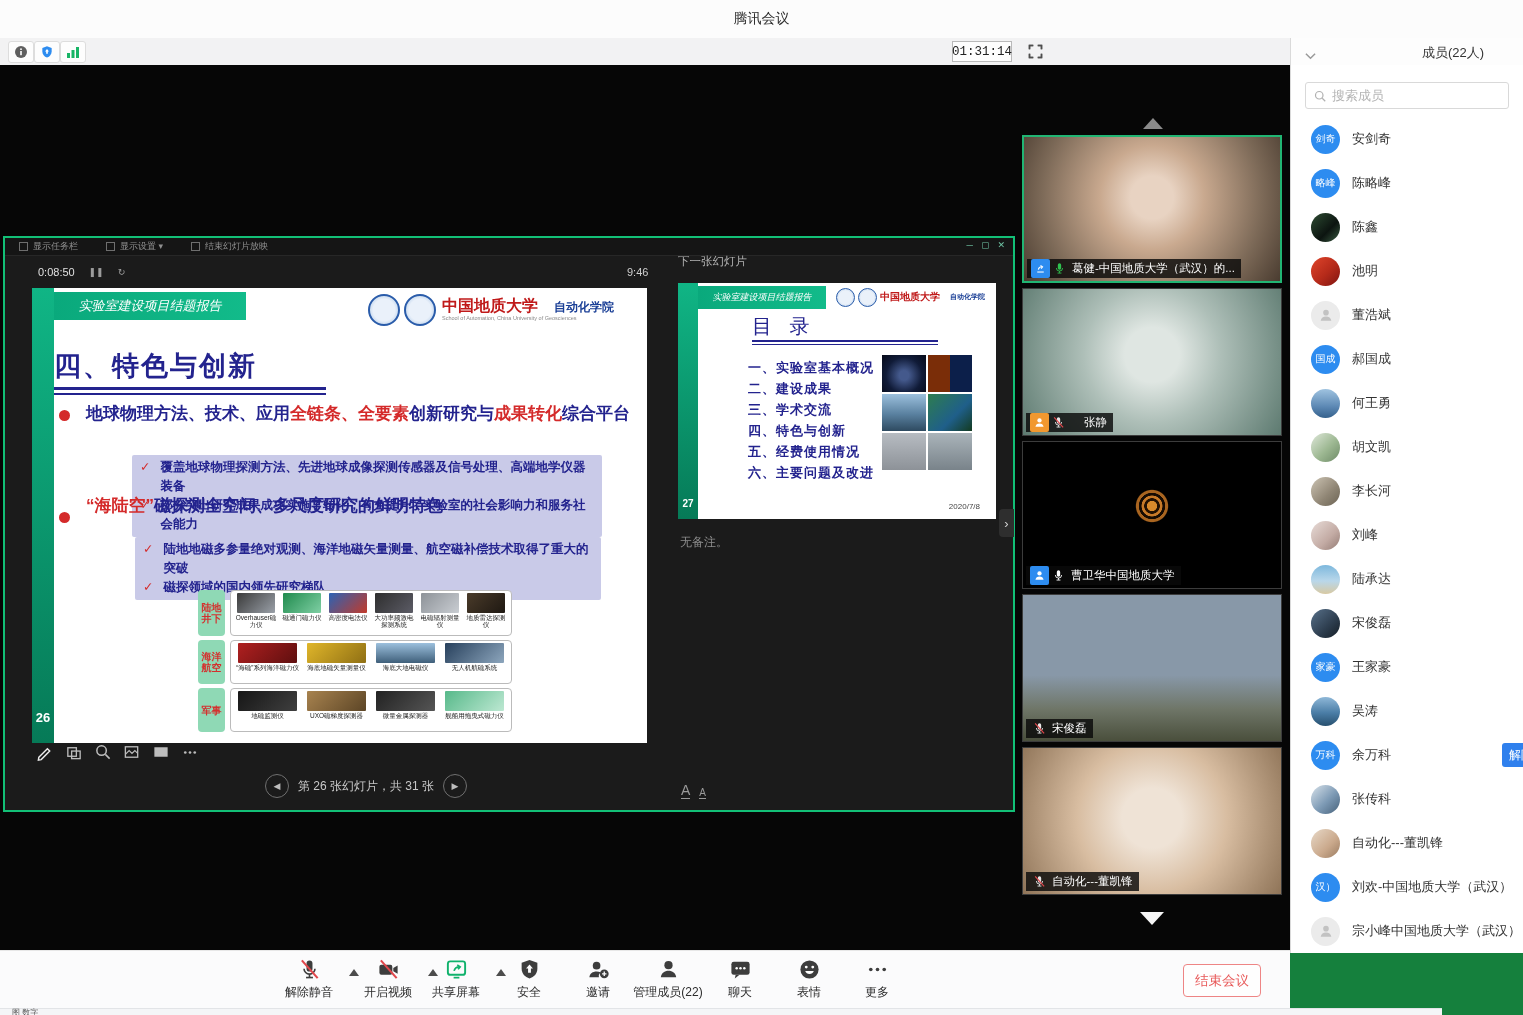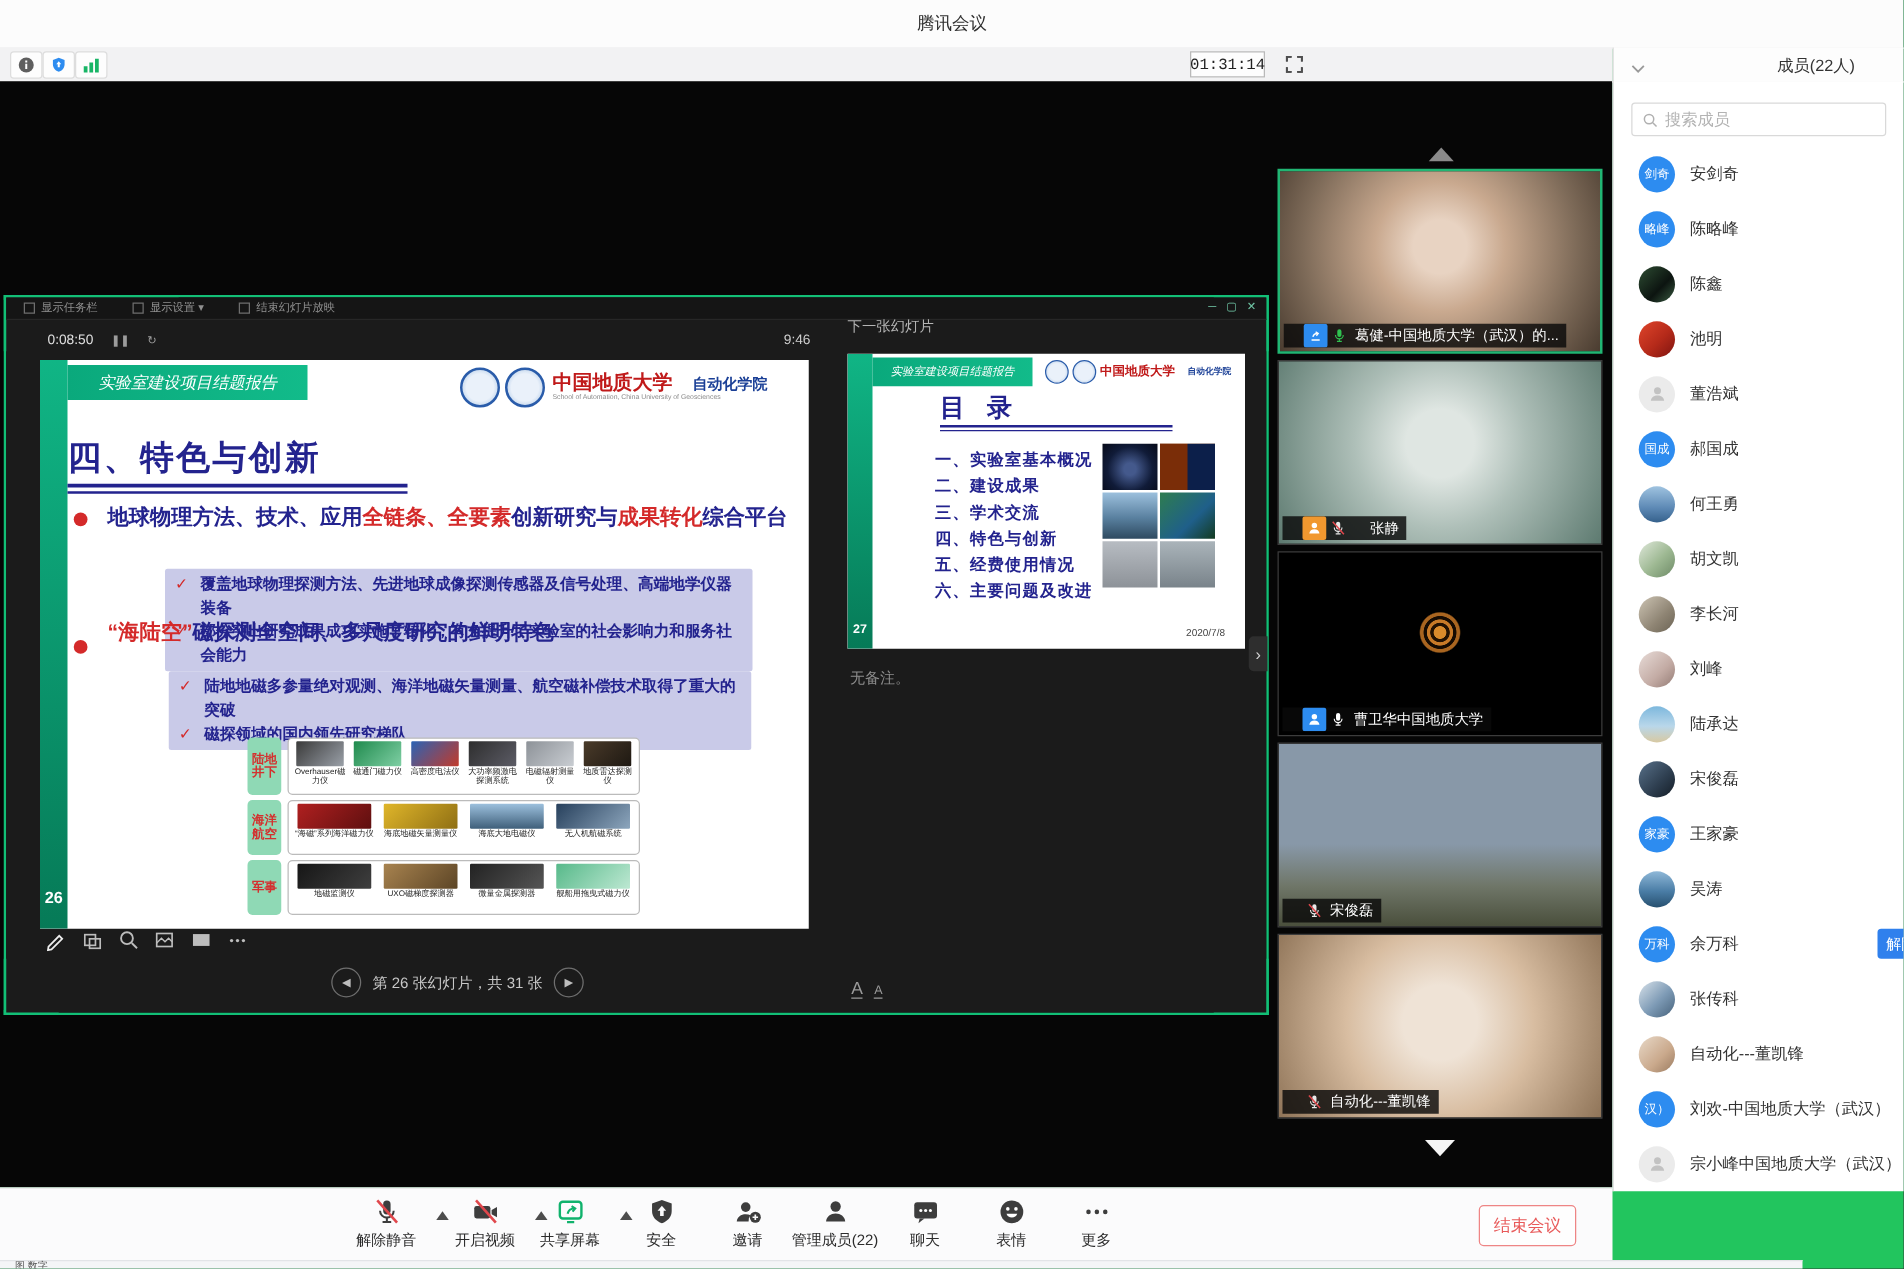--- a/index.html
+++ b/index.html
@@ -1,16 +1,16 @@
 <!DOCTYPE html>
 <html><head>
 <meta charset="utf-8">
 <style>
   html,body{margin:0;padding:0;background:#333;}
-  #screen{position:relative;width:1523px;height:1015px;background:#22c55e;overflow:hidden;
+  #screen{position:relative;width:1523px;height:1015px;background:#15803d;overflow:hidden;
     font-family:"Liberation Sans","DejaVu Sans",sans-serif;-webkit-font-smoothing:antialiased;}
   .abs{position:absolute;}
   
   .titlebar{left:0;top:0;width:1523px;height:38px;background:#fcfcfc;border-bottom:1px solid #ececec;
     display:flex;align-items:center;justify-content:center;font-size:14px;color:#2e2e2e;}
   .bar2{left:0;top:38px;width:1290px;height:27px;background:#f2f2f3;border-bottom:1px solid #dcdcdc;}
   .statbox{position:absolute;top:3px;width:24px;height:20px;background:#fdfdfd;border:1px solid #ddd;border-radius:3px;
     display:flex;align-items:center;justify-content:center;}
   .timerbox{position:absolute;top:3px;right:278px;width:58px;height:19px;background:#fdfdfd;border:1px solid #b9b9b9;
     display:flex;align-items:center;justify-content:center;font-family:"Liberation Mono","DejaVu Sans Mono",monospace;
@@ -47,21 +47,21 @@
   .endbtn{position:absolute;left:1183px;top:13px;width:78px;height:33px;background:#fefefe;border:1px solid #ee8585;
     border-radius:4px;color:#e85a5a;font-size:13.5px;}
   .bstrip{left:0;top:1008px;width:1442px;height:7px;background:#f4f5f7;border-top:1px solid #e2e4e7;}
   .taskhint{position:absolute;left:12px;top:-2px;font-size:8px;color:#555;}
   
   .thumbcol{left:1022px;top:66px;width:262px;height:884px;}
   .thumb{position:relative;width:258px;height:146px;margin:0 0 5px 0;background:#101010;border:1px solid #3c3c3c;
     overflow:hidden;box-sizing:content-box;}
   .thumb.active{border:2px solid #21b573;width:256px;height:144px;}
   .tlab{position:absolute;left:3px;bottom:3px;height:19px;background:rgba(10,10,10,.82);display:flex;align-items:center;
-    padding:0 6px 0 16px;color:#fff;font-size:11.5px;white-space:nowrap;max-width:248px;overflow:hidden;}
+    padding:0 6px 0 4px;color:#fff;font-size:11.5px;white-space:nowrap;max-width:248px;overflow:hidden;}
   .badge{width:19px;height:19px;display:flex;align-items:center;justify-content:center;margin-right:0;}
   .upchev{left:1143px;top:118px;width:0;height:0;border-left:10px solid transparent;border-right:10px solid transparent;
     border-bottom:11px solid #8a8a8a;}
   .dnchev{left:1140px;top:912px;width:0;height:0;border-left:12px solid transparent;border-right:12px solid transparent;
     border-top:13px solid #f5f5f5;}
   
   .pptwin{left:5px;top:238px;width:1008px;height:572px;background:#1b1b1b;}
   .sharebd{left:3px;top:236px;width:1012px;height:576px;border:2px solid #12bf76;box-sizing:border-box;pointer-events:none;}
   .corner{position:absolute;background:#12bf76;}
   .pptmenu{position:absolute;left:0;top:0;width:100%;height:18px;background:#151515;border-bottom:1px solid #272727;
@@ -349,21 +349,21 @@
 
     <div class="nextlab">下一张幻灯片</div>
     <div class="slide27">
       <div class="greenbar" style="width:20px;"></div>
       <div class="pageno" style="left:0;width:20px;bottom:10px;font-size:10px;">27</div>
       <div class="gband" style="left:20px;top:3px;width:128px;height:23px;font-size:9px;">实验室建设项目结题报告</div>
       <div class="logoc" style="left:158px;top:5px;width:17px;height:17px;border-width:1px;"></div>
       <div class="logoc" style="left:180px;top:5px;width:17px;height:17px;border-width:1px;"></div>
       <span class="abs univ" style="left:202px;top:7px;font-size:10px;">中国地质大学</span>
       <span class="abs dept" style="left:272px;top:9px;font-size:7px;">自动化学院</span>
-      <div class="abs" style="left:74px;top:30px;font-size:20px;font-weight:bold;color:#23238e;letter-spacing:6px;">目  录</div>
+      <div class="abs" style="left:74px;top:30px;font-size:20px;font-weight:normal;color:#23238e;letter-spacing:6px;">目  录</div>
       <div class="uline" style="left:74px;top:57px;width:186px;height:2px;"></div>
       <div class="uline" style="left:74px;top:61px;width:186px;height:1px;"></div>
       <div class="abs" style="left:70px;top:74px;" id="catalog">
           <div class="catitem navy">一、实验室基本概况</div>
           <div class="catitem navy">二、建设成果</div>
           <div class="catitem navy">三、学术交流</div>
           <div class="catitem navy">四、特色与创新</div>
           <div class="catitem red">五、经费使用情况</div>
           <div class="catitem navy">六、主要问题及改进</div>
         </div>

